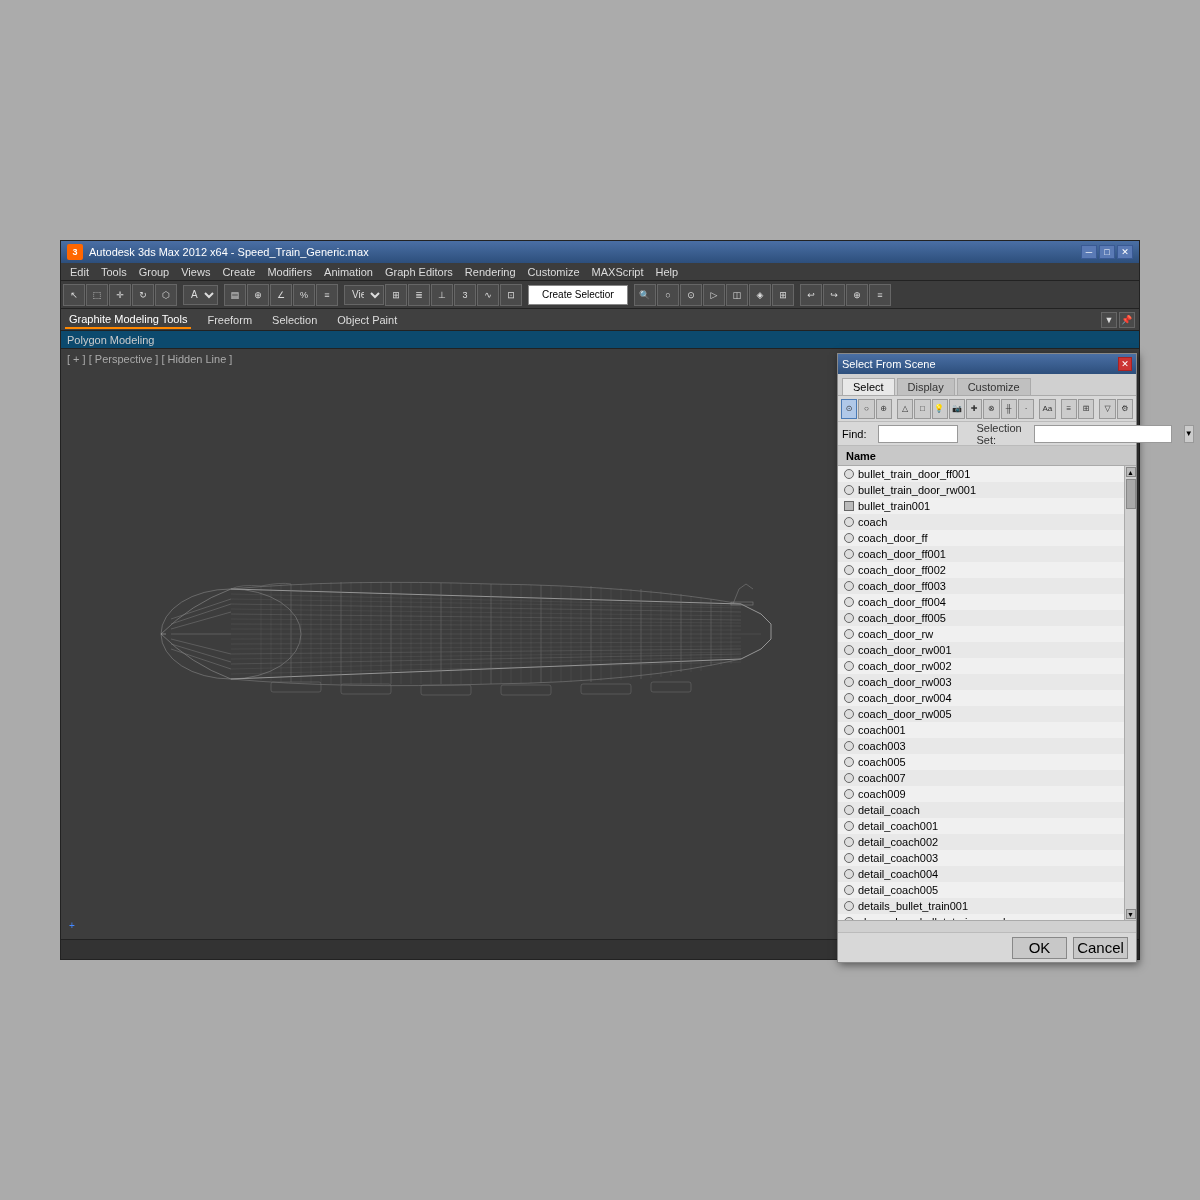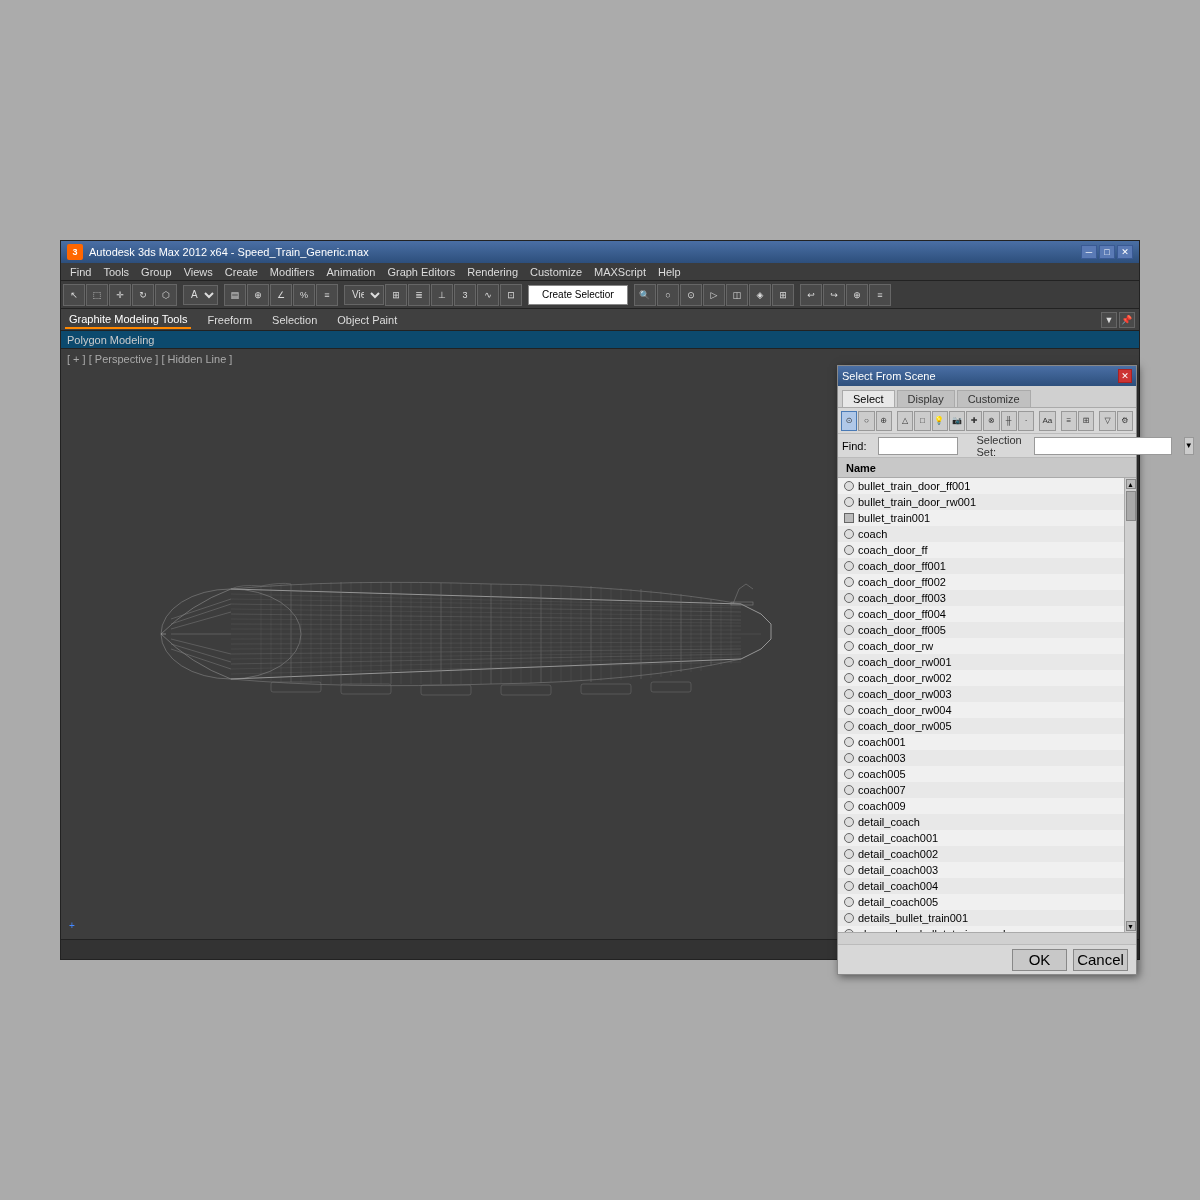--- a/index.html
+++ b/index.html
@@ -253,21 +253,21 @@
 
     
     #dialog-overlay {
       position: absolute;
       top: 0; left: 0; right: 0; bottom: 0;
       pointer-events: none;
       z-index: 100;
     }
     #select-dialog {
       position: absolute;
-      top: 16px;
+      top: 4px;
       right: 2px;
       width: 300px;
       height: 610px;
       background: #e0e0e0;
       border: 1px solid #888;
       box-shadow: 2px 2px 8px rgba(0,0,0,0.5);
       display: flex;
       flex-direction: column;
       pointer-events: all;
     }
@@ -499,21 +499,21 @@
       </div>
       <div id="title-bar-right">
         <div class="titlebar-btn">─</div>
         <div class="titlebar-btn">□</div>
         <div class="titlebar-btn">✕</div>
       </div>
     </div>
 
 
     <div id="menu-bar">
-      <span class="menu-item">Find</span>
+      <span class="menu-item">Edit</span>
       <span class="menu-item">Tools</span>
       <span class="menu-item">Group</span>
       <span class="menu-item">Views</span>
       <span class="menu-item">Create</span>
       <span class="menu-item">Modifiers</span>
       <span class="menu-item">Animation</span>
       <span class="menu-item">Graph Editors</span>
       <span class="menu-item">Rendering</span>
       <span class="menu-item">Customize</span>
       <span class="menu-item">MAXScript</span>

